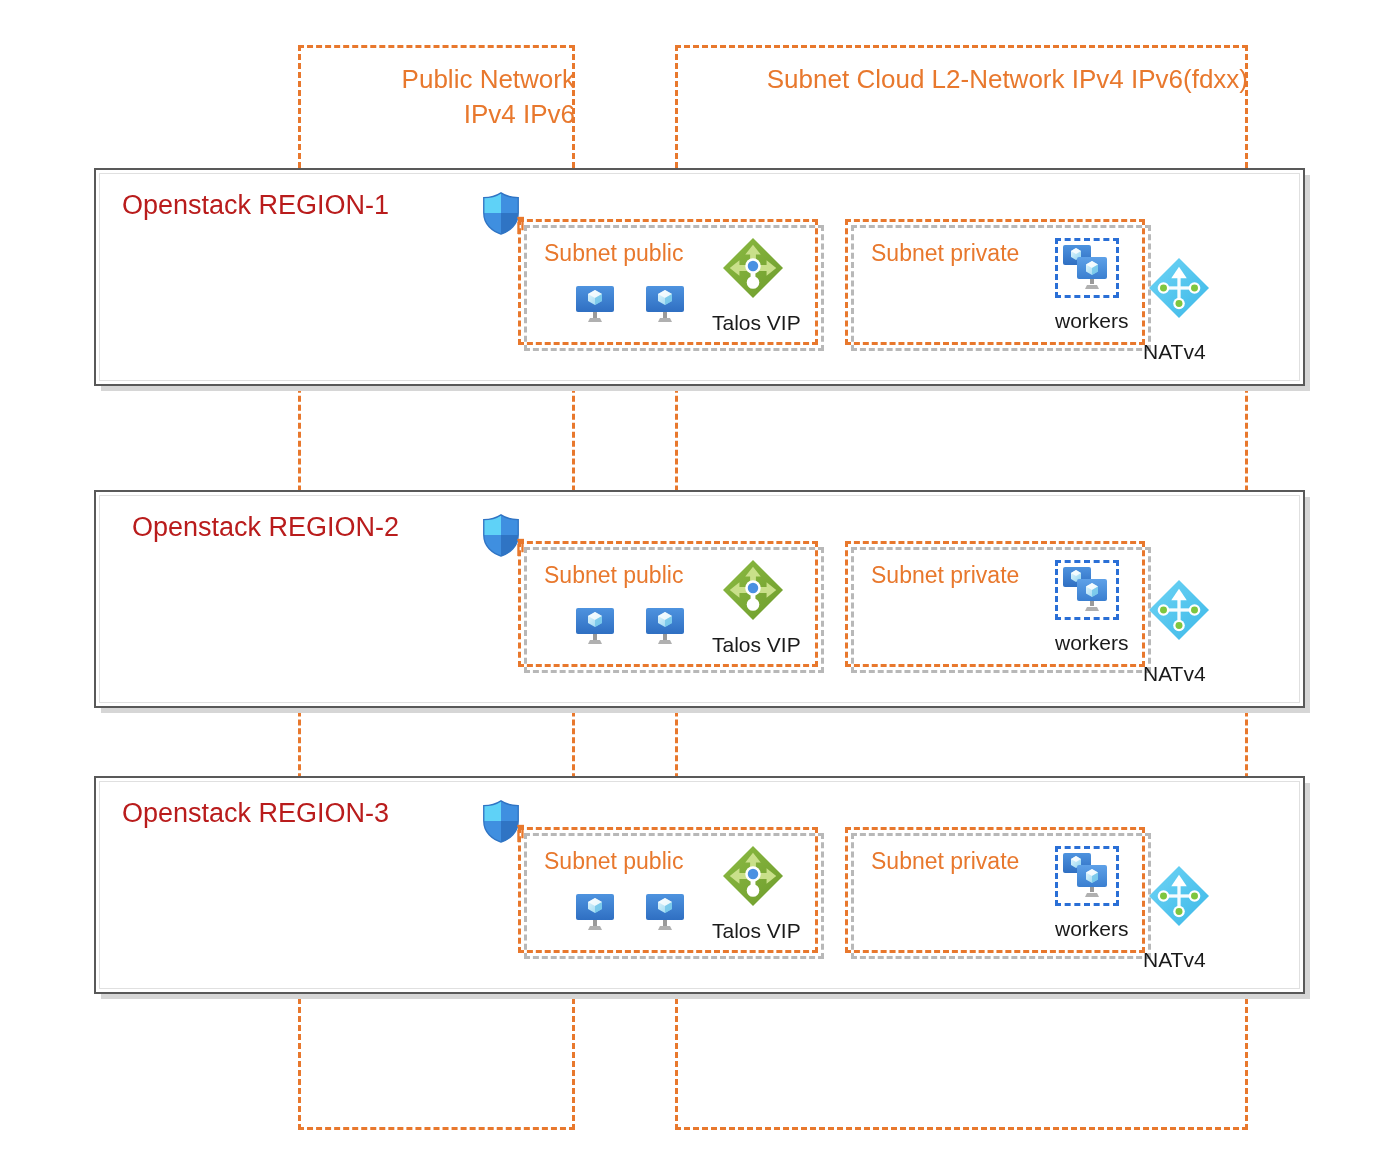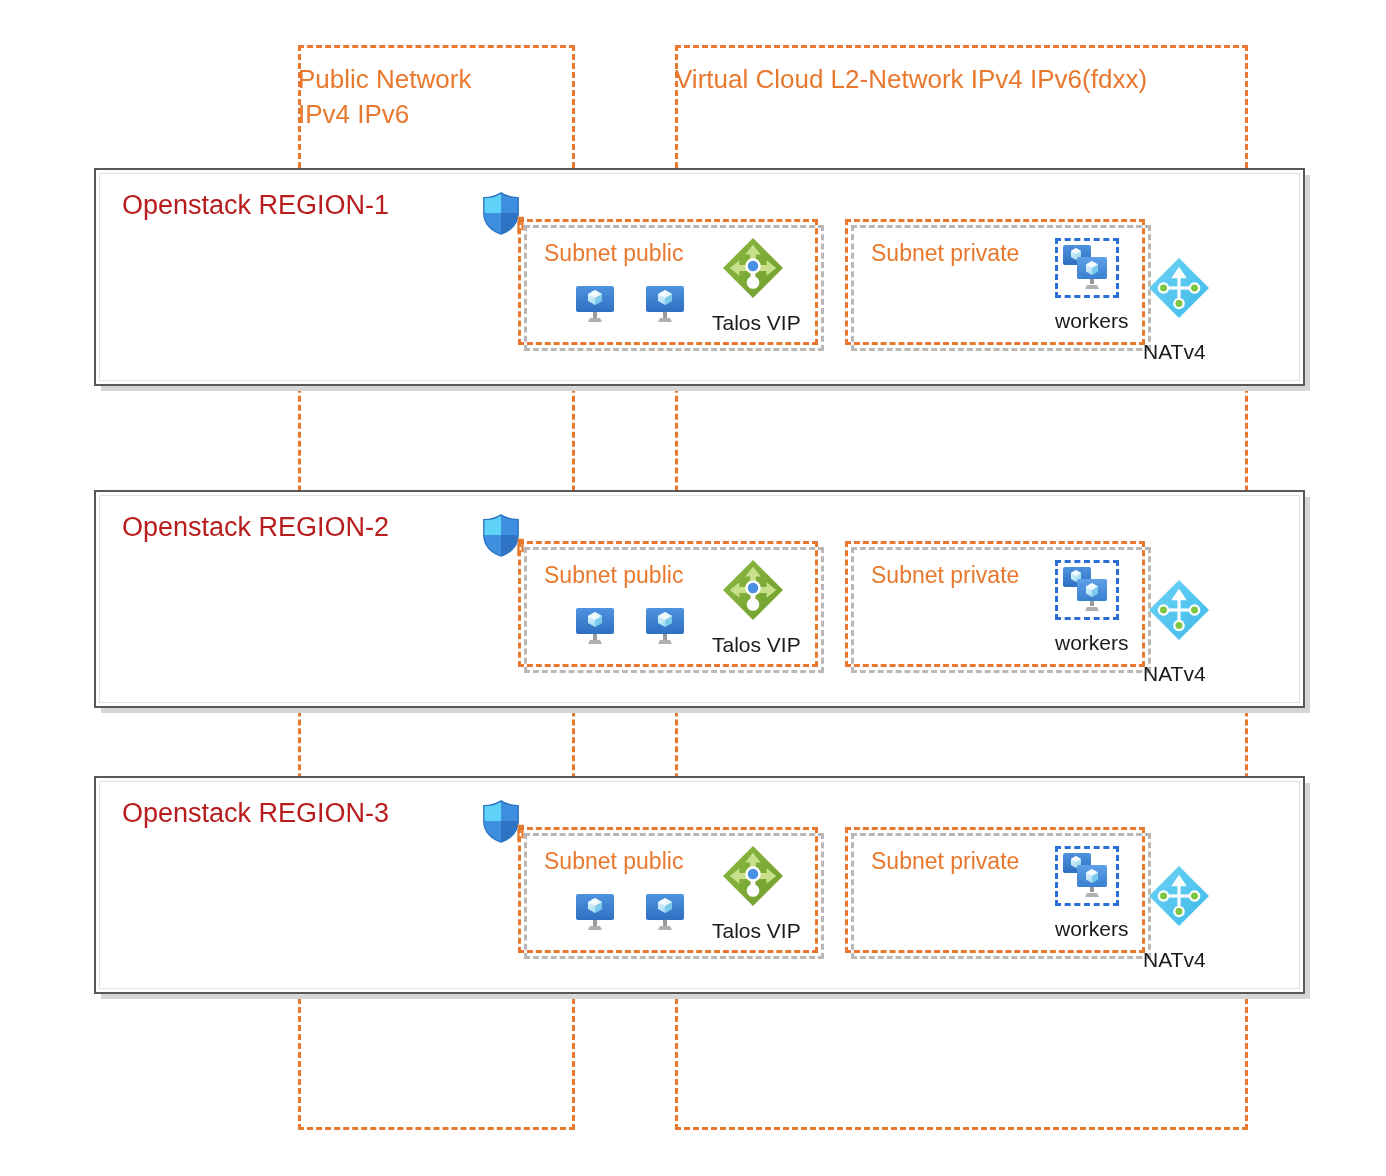--- a/index.html
+++ b/index.html
@@ -24,21 +24,21 @@
     border: 3px dashed #E8782D;
     box-sizing: border-box;
     z-index: 1;
     pointer-events: none;
   }
   .zone-label {
     position: absolute;
     color: #E8782D;
     font-size: 26px;
     line-height: 1.35;
-    text-align: left;
+    text-align: right;
     white-space: pre-line;
     z-index: 4;
   }
 
   
   .region {
     position: absolute;
     box-sizing: border-box;
     background: #ffffff;
     border: 2px solid #595959;
@@ -104,21 +104,21 @@
   }
 </style>
 </head>
 <body>
 
 <div id="canvas">
     <div class="zone" style="left: 298px; top: 45px; width: 277px; height: 1085px;"></div>
     <div class="zone-label" style="left: 298px; top: 62px; width: 277px;">Public Network
 IPv4 IPv6</div>
     <div class="zone" style="left: 675px; top: 45px; width: 573px; height: 1085px;"></div>
-    <div class="zone-label" style="left: 675px; top: 62px; width: 573px;">Virtual Cloud L2-Network IPv4 IPv6(fdxx)</div>
+    <div class="zone-label" style="left: 675px; top: 62px; width: 573px;">Subnet Cloud L2-Network IPv4 IPv6(fdxx)</div>
     <div class="region" style="left: 94px; top: 168px; width: 1211px; height: 218px;">
       <div class="region-inner-edge"></div>
     </div>
     <div class="region-title" style="left: 122px; top: 190px; position: absolute; z-index: 6;">Openstack REGION-1</div>
     <div class="icon" style="left: 478px; top: 190px;">
       <svg width="46" height="46" viewBox="0 0 48 48">
     <defs>
       <clipPath id="shclip46">
         <path d="M24 3 C18 7 11 8 6 8 L6 24 C6 36 15 43 24 46 C33 43 42 36 42 24 L42 8 C37 8 30 7 24 3 Z"></path>
       </clipPath>
@@ -259,21 +259,21 @@
     <circle cx="48" cy="32" r="6" fill="#ffffff"></circle>
         <circle cx="48" cy="32" r="3.6" fill="#7ec63f"></circle>
     <circle cx="32" cy="48" r="6" fill="#ffffff"></circle>
         <circle cx="32" cy="48" r="3.6" fill="#7ec63f"></circle>
   </svg>
     </div>
     <div class="cap" style="left: 1143px; top: 340px; z-index: 8;">NATv4</div>
     <div class="region" style="left: 94px; top: 490px; width: 1211px; height: 218px;">
       <div class="region-inner-edge"></div>
     </div>
-    <div class="region-title" style="left: 122px; top: 512px; position: absolute; z-index: 6;">Openstack REGION-2</div>
+    <div class="region-title" style="left: 132px; top: 512px; position: absolute; z-index: 6;">Openstack REGION-2</div>
     <div class="icon" style="left: 478px; top: 512px;">
       <svg width="46" height="46" viewBox="0 0 48 48">
     <defs>
       <clipPath id="shclip46">
         <path d="M24 3 C18 7 11 8 6 8 L6 24 C6 36 15 43 24 46 C33 43 42 36 42 24 L42 8 C37 8 30 7 24 3 Z"></path>
       </clipPath>
     </defs>
     <g clip-path="url(#shclip46)">
       <rect x="0" y="0" width="24" height="24" fill="#5fd2f7"></rect>
       <rect x="24" y="0" width="24" height="24" fill="#3f8fe0"></rect>

